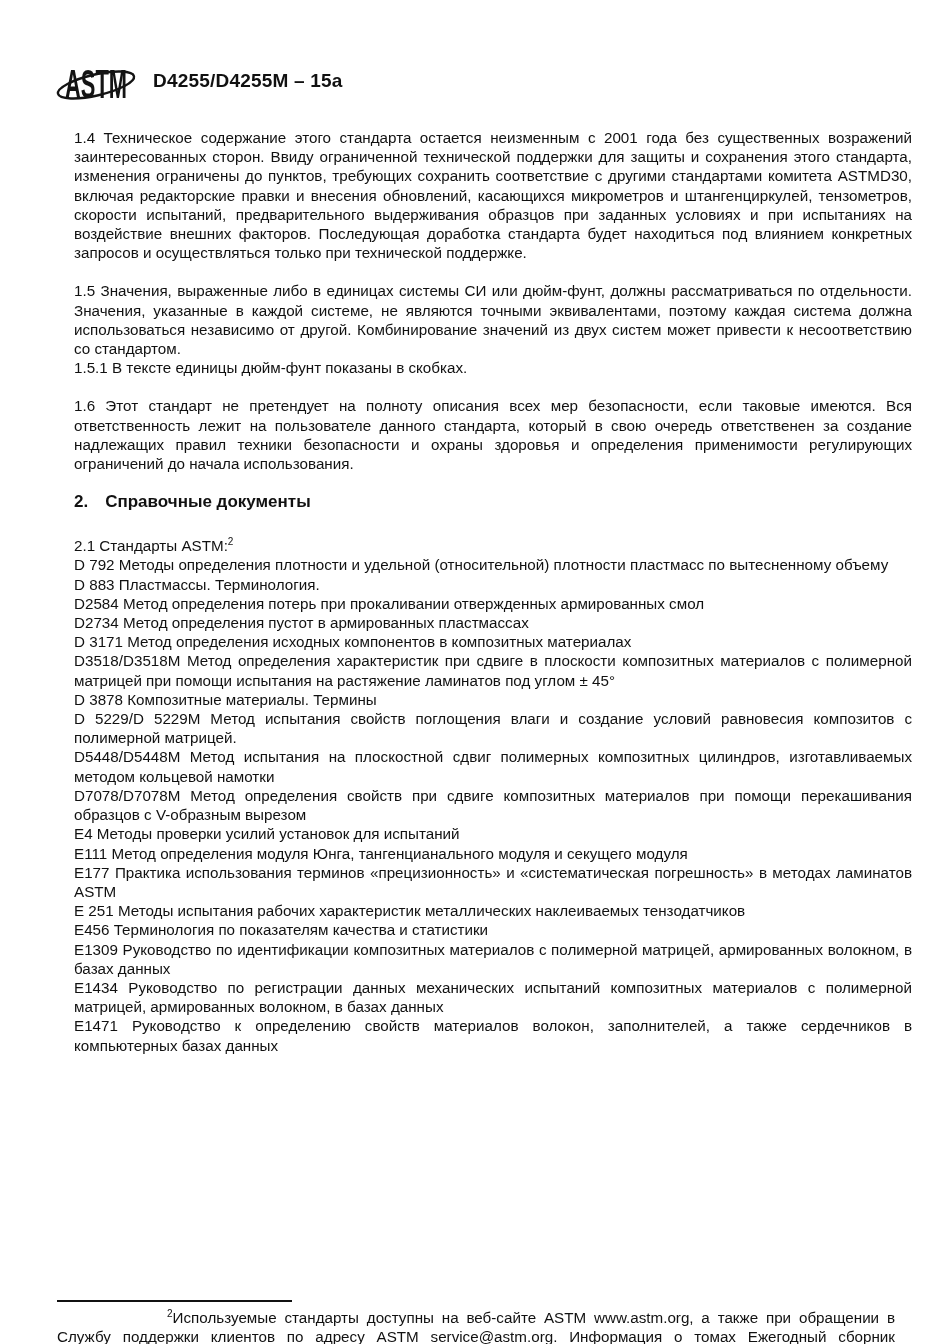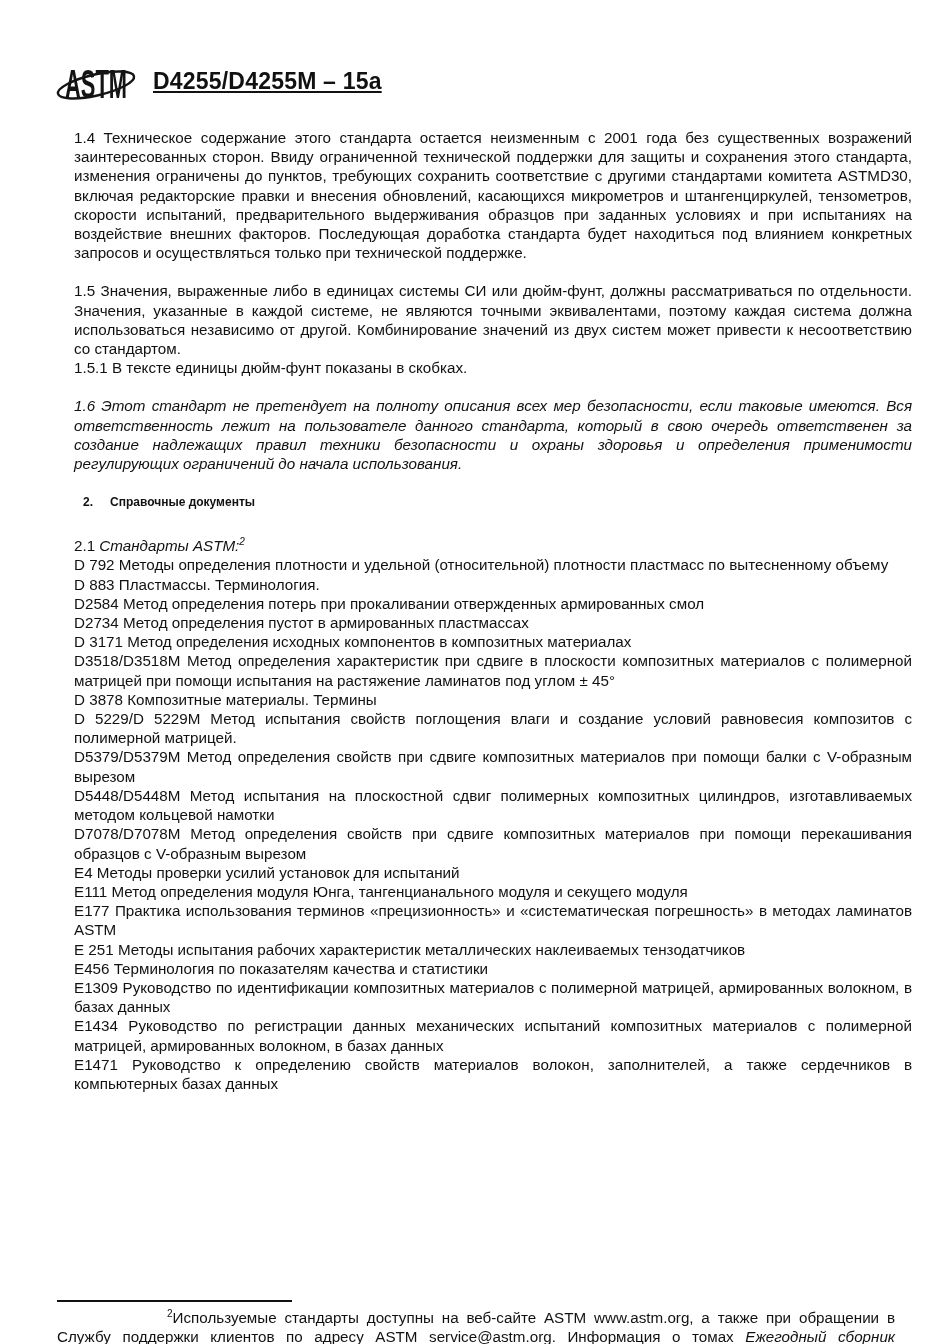--- a/index.html
+++ b/index.html
@@ -14,44 +14,43 @@
     overflow: hidden;
   }
   
   .header {
     position: absolute;
     top: 50px;
     left: 55px;
     display: flex;
     align-items: center;
     gap: 16px;
-    text-decoration: underline;
   }
   .doc-title {
-    font-size: 23px;
+    font-size: 19px;
     font-weight: bold;
     letter-spacing: 0.2px;
     white-space: nowrap;
   }
   
   .body {
     position: absolute;
     top: 128px;
     left: 74px;
     width: 838px;
     font-size: 15.2px;
     line-height: 19.2px;
     text-align: justify;
   }
   .body p { margin: 0; }
   .spacer { height: 19px; }
-  .italic { font-style: italic; }
+  .italic { }
   .section-heading {
-    margin: 17px 0 22px 9px;
-    font-size: 12px;
+    margin: 17px 0 22px 0;
+    font-size: 17px;
     font-weight: bold;
     line-height: 24px;
     text-align: left;
   }
   .section-heading .sec-num { display: inline-block; margin-right: 17px; }
   sup.fn-ref {
     font-size: 10px;
     line-height: 0;
     vertical-align: super;
   }
@@ -112,21 +111,20 @@
 
     <div class="refs">
         <p>D 792 Методы определения плотности и удельной (относительной) плотности пластмасс по вытесненному объему</p>
         <p>D 883 Пластмассы. Терминология.</p>
         <p>D2584 Метод определения потерь при прокаливании отвержденных армированных смол</p>
         <p>D2734 Метод определения пустот в армированных пластмассах</p>
         <p>D 3171 Метод определения исходных компонентов в композитных материалах</p>
         <p>D3518/D3518M Метод определения характеристик при сдвиге в плоскости композитных материалов с полимерной матрицей при помощи испытания на растяжение ламинатов под углом ± 45°</p>
         <p>D 3878 Композитные материалы. Термины</p>
         <p>D 5229/D 5229M Метод испытания свойств поглощения влаги и создание условий равновесия композитов с полимерной матрицей.</p>
-        <p>D5379/D5379M Метод определения свойств при сдвиге композитных материалов при помощи балки с V-образным вырезом</p>
         <p>D5448/D5448M Метод испытания на плоскостной сдвиг полимерных композитных цилиндров, изготавливаемых методом кольцевой намотки</p>
         <p>D7078/D7078M Метод определения свойств при сдвиге композитных материалов при помощи перекашивания образцов с V-образным вырезом</p>
         <p>E4 Методы проверки усилий установок для испытаний</p>
         <p>E111 Метод определения модуля Юнга, тангенцианального модуля и секущего модуля</p>
         <p>E177 Практика использования терминов «прецизионность» и «систематическая погрешность» в методах ламинатов ASTM</p>
         <p>E 251 Методы испытания рабочих характеристик металлических наклеиваемых тензодатчиков</p>
         <p>E456 Терминология по показателям качества и статистики</p>
         <p>E1309 Руководство по идентификации композитных материалов с полимерной матрицей, армированных волокном, в базах данных</p>
         <p>E1434 Руководство по регистрации данных механических испытаний композитных материалов с полимерной матрицей, армированных волокном, в базах данных</p>
         <p>E1471 Руководство к определению свойств материалов волокон, заполнителей, а также сердечников в компьютерных базах данных</p>

